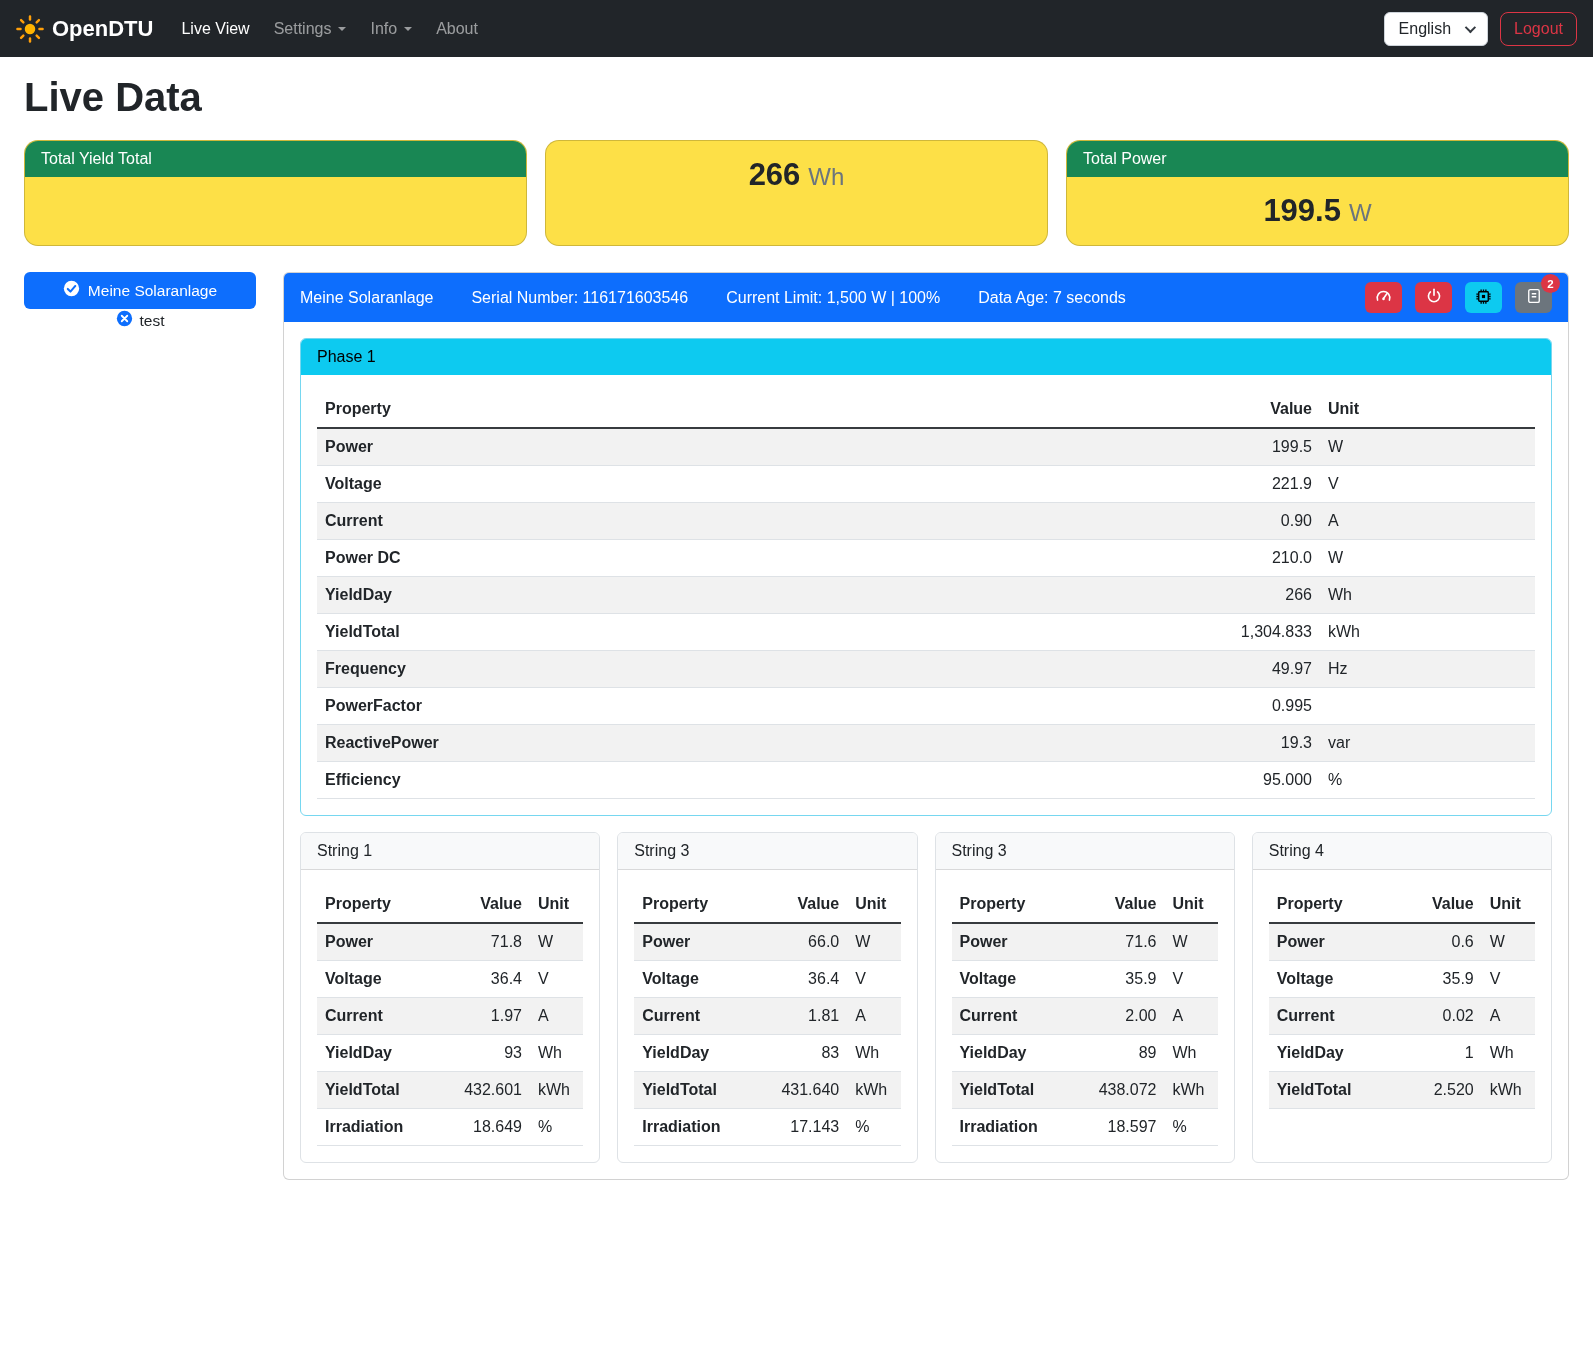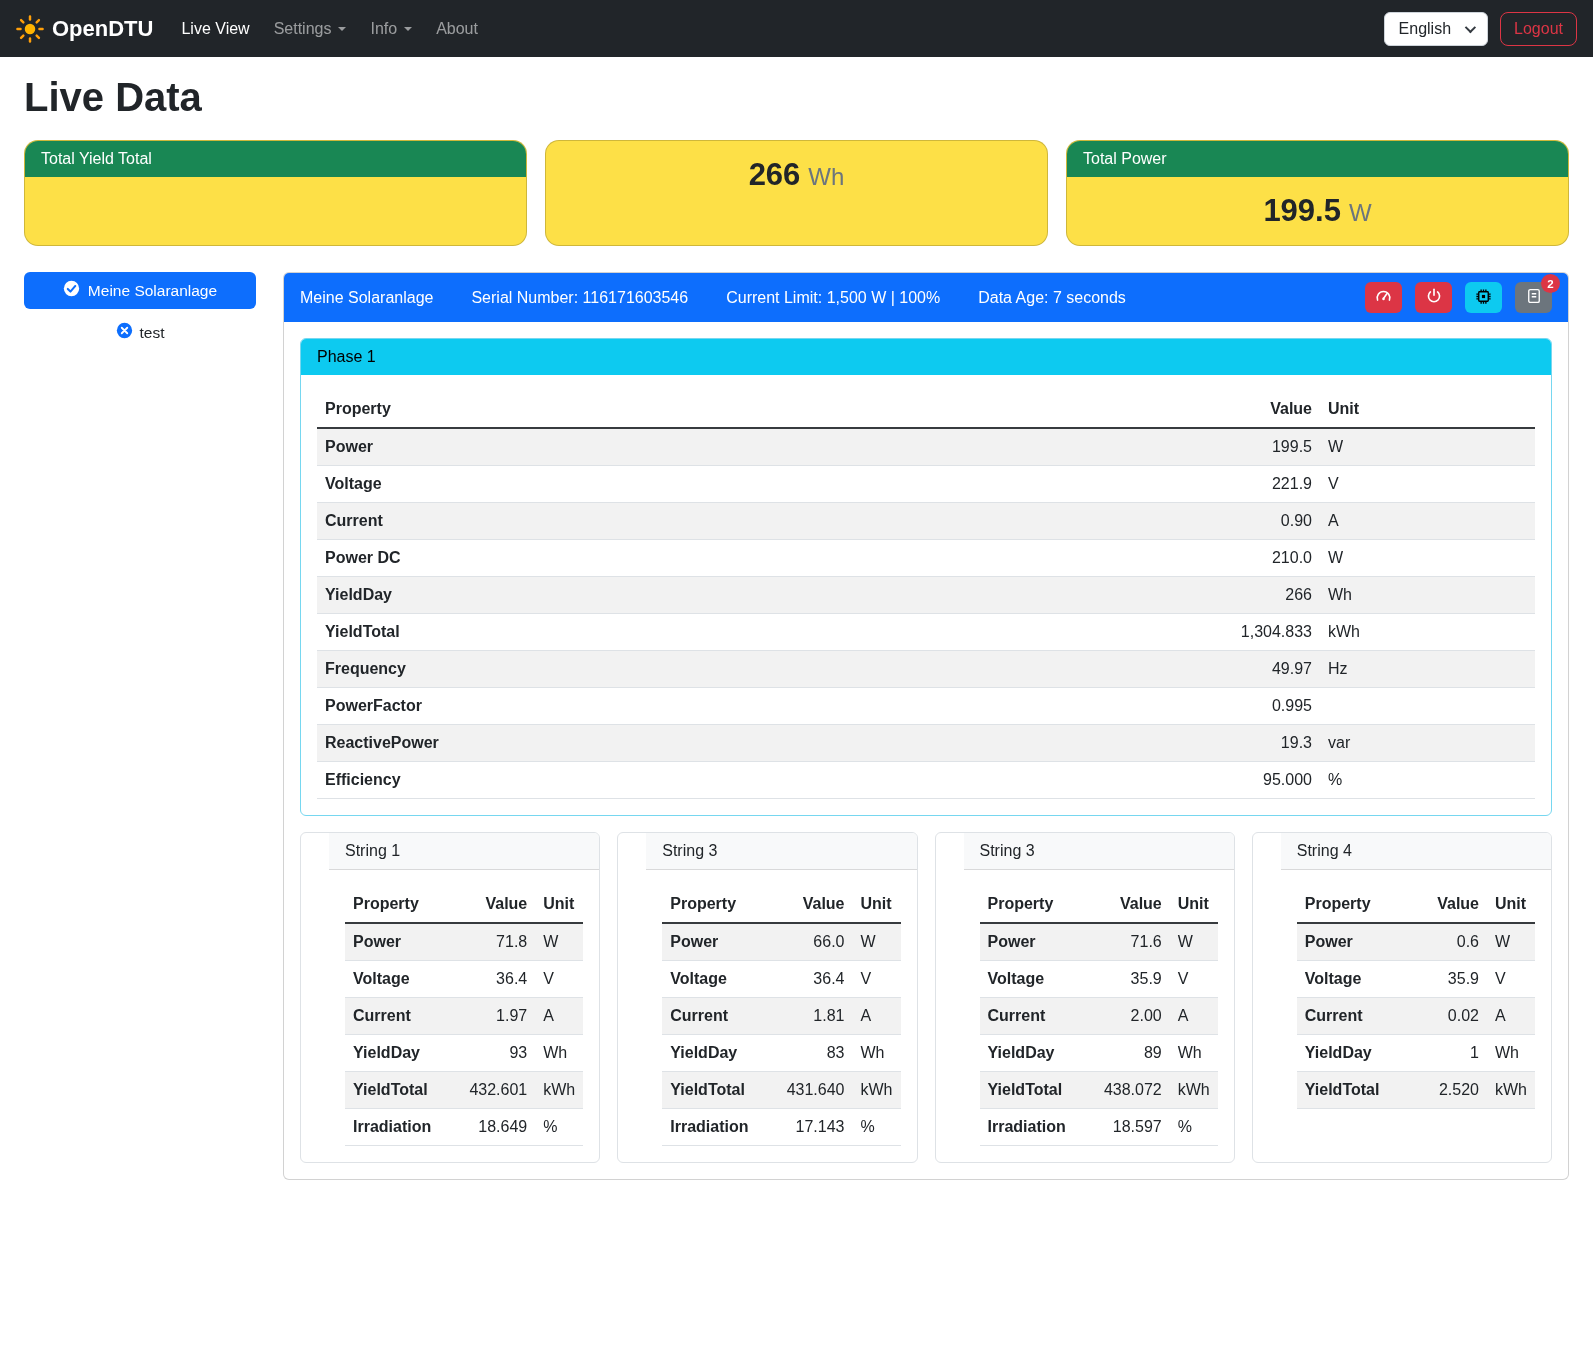--- a/index.html
+++ b/index.html
@@ -29,21 +29,21 @@
   .card-header-green { background:#198754; color:#fff; font-size:16px; padding:9px 16px; }
   .summary-body { padding:16px; text-align:center; }
   .summary-value { font-size:31px; font-weight:700; color:#212529; }
   .summary-unit { font-size:24px; font-weight:400; color:#6c757d; margin-left:8px; }
 
   
   .content-row { display:grid; grid-template-columns:232px 1fr; gap:27px; margin-top:26px; align-items:start; }
 
   .sidebar { display:flex; flex-direction:column; align-items:stretch; }
   .inv-btn-active { background:#0d6efd; color:#fff; border:none; border-radius:6px; padding:8px 10px; font-size:15.5px; display:flex; align-items:center; justify-content:center; gap:8px; cursor:pointer; font-family:inherit; }
-  .inv-btn-inactive { background:transparent; border:none; color:#212529; font-size:15.5px; margin-top:12px; display:flex; align-items:center; justify-content:center; gap:7px; cursor:pointer; font-family:inherit; }
+  .inv-btn-inactive { background:transparent; border:none; color:#212529; font-size:15.5px; display:flex; align-items:center; justify-content:center; gap:7px; cursor:pointer; font-family:inherit; }
 
   
   .panel { border:1px solid rgba(0,0,0,.175); border-radius:6px; background:#fff; }
   .panel-header { background:#0d6efd; color:#fff; border-radius:5px 5px 0 0; padding:9px 16px; display:flex; align-items:center; font-size:16px; min-height:48px; }
   .panel-header .ph-text { margin-right:38px; white-space:nowrap; }
   .panel-actions { margin-left:auto; display:flex; align-items:center; gap:13px; }
   .icon-btn { width:37px; height:31px; border:none; border-radius:6px; display:flex; align-items:center; justify-content:center; cursor:pointer; position:relative; padding:0; }
   .btn-red { background:#dc3545; }
   .btn-cyan { background:#0dcaf0; }
   .btn-gray { background:#6c757d; }
@@ -62,21 +62,21 @@
   .data-table th:nth-child(2), .data-table td:nth-child(2) { text-align:right; }
   .data-table td:first-child { font-weight:700; }
   .data-table tbody tr:nth-child(odd) { background:rgba(0,0,0,.05); }
   .phase-table th:nth-child(2) { width:130px; }
   .phase-table th:nth-child(3) { width:215px; }
   .string-table th:nth-child(2) { width:34%; }
   .string-table th:nth-child(3) { width:20%; }
 
   
   .strings-row { display:grid; grid-template-columns:repeat(4,1fr); gap:17px; margin-top:16px; align-items:stretch; }
-  .string-card { border:1px solid #dee2e6; border-radius:6px; background:#fff; display:flex; flex-direction:column; overflow:hidden;padding-left:28px; }
+  .string-card { border:1px solid #dee2e6; border-radius:6px; background:#fff; display:flex; flex-direction:column; overflow:hidden; }
   .string-card-header { background:#f8f9fa; border-bottom:1px solid rgba(0,0,0,.125); padding:9px 16px; font-size:16px; color:#212529; }
   .string-card-body { padding:16px; }
 </style>
 </head>
 <body>
 
 <div class="app">
 
   <nav class="navbar">
     <a class="brand">

